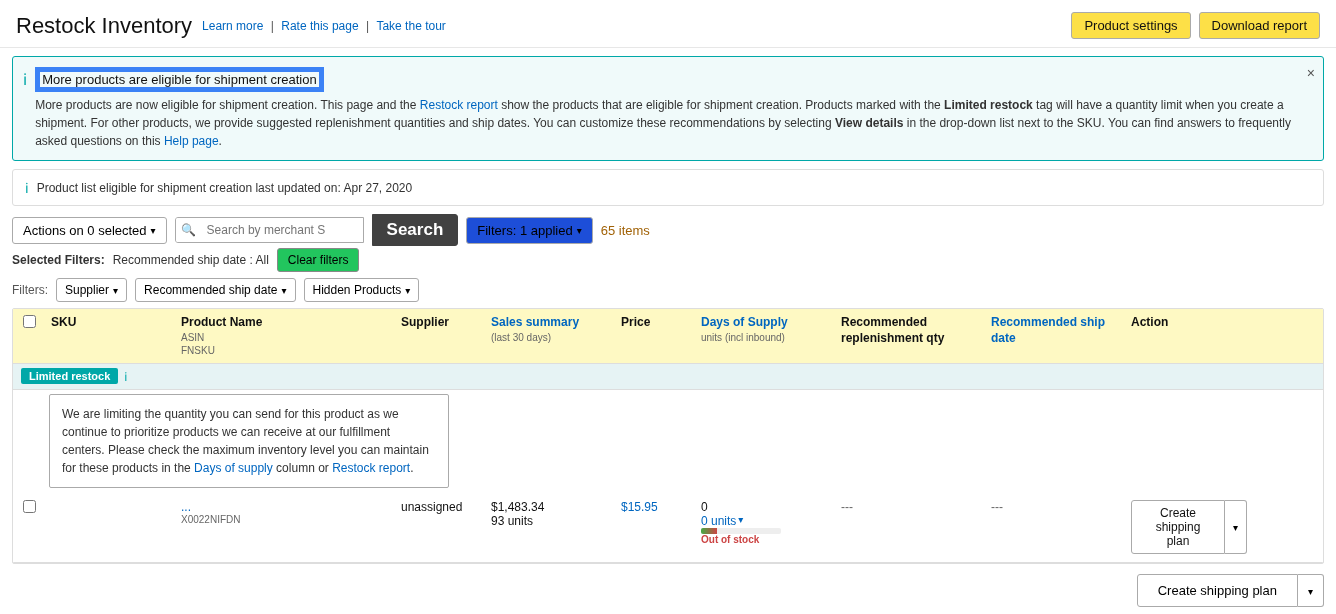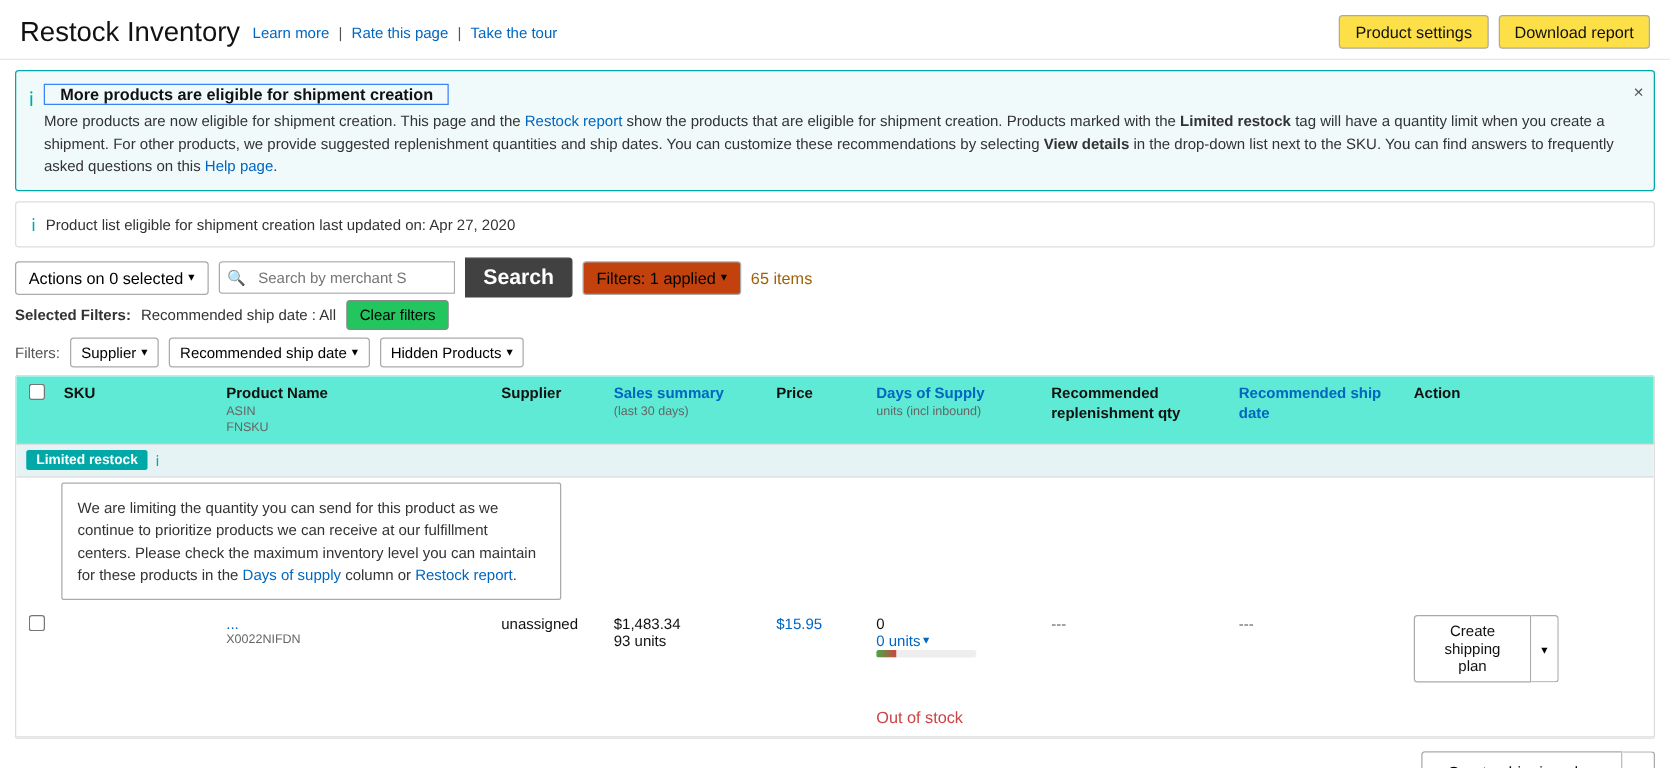--- a/index.html
+++ b/index.html
@@ -57,25 +57,25 @@
       gap: 8px;
     }
     .alert-icon {
       color: #00a8a8;
       font-size: 16px;
       flex-shrink: 0;
       margin-top: 1px;
     }
     .alert-content { flex: 1; }
     .alert-title {
-      font-weight: bold;
+      font-weight: normal;
       color: #111;
-      border: 1px solid #3b82f6;
+      border: 5px solid #3b82f6;
       display: inline-block;
-      padding: 0 12px;
+      padding: 0 2px;
       margin-bottom: 4px;
     }
     .alert-text {
       font-size: 12px;
       color: #333;
       line-height: 1.5;
     }
     .alert-text a { color: #0066c0; text-decoration: none; }
     .alert-close {
       position: absolute;
@@ -144,21 +144,21 @@
       background: #414141;
       border: 1px solid #414141;
       border-radius: 0 3px 3px 0;
       color: #fff;
       cursor: pointer;
       font-size: 17px;
       font-weight: bold;
     }
     .filters-btn {
       padding: 5px 10px;
-      background: #c2410c;
+      background: #1d4ed8;
       border: 1px solid #aaa;
       border-radius: 3px;
       cursor: pointer;
       font-size: 13px;
       display: flex;
       align-items: center;
       gap: 4px;
     }
     .items-count {
       font-size: 13px;
@@ -205,21 +205,21 @@
 
     .table-container {
       margin: 0 12px;
       border: 1px solid #ddd;
       border-radius: 2px;
       overflow: hidden;
     }
     .table-header {
       display: grid;
       grid-template-columns: 28px 130px 220px 90px 130px 80px 140px 150px 140px 120px;
-      background: #5eead4;
+      background: #fef9c3;
       border-bottom: 1px solid #ddd;
       padding: 6px 8px;
       font-size: 12px;
       align-items: start;
     }
     .col-header {
       font-weight: bold;
       color: #111;
       line-height: 1.3;
     }
@@ -272,21 +272,21 @@
       padding: 8px 8px;
       border-bottom: 1px solid #ddd;
       align-items: start;
       font-size: 12px;
     }
     .cell { padding: 0 2px; }
     .product-name a { color: #0066c0; text-decoration: none; font-size: 12px; }
     .product-name .asin { color: #666; font-size: 10px; }
     .product-name .fnsku-val { color: #666; font-size: 10px; }
 
-    .out-of-stock { color: #c44; font-size: 13px; font-weight: normal; margin-top: 40px; }
+    .out-of-stock { color: #c44; font-size: 10px; font-weight: bold; }
     .days-supply-num { font-size: 12px; }
     .days-supply-bar {
       display: flex;
       align-items: center;
       gap: 4px;
       font-size: 11px;
     }
     .bar-track {
       width: 80px;
       height: 6px;

